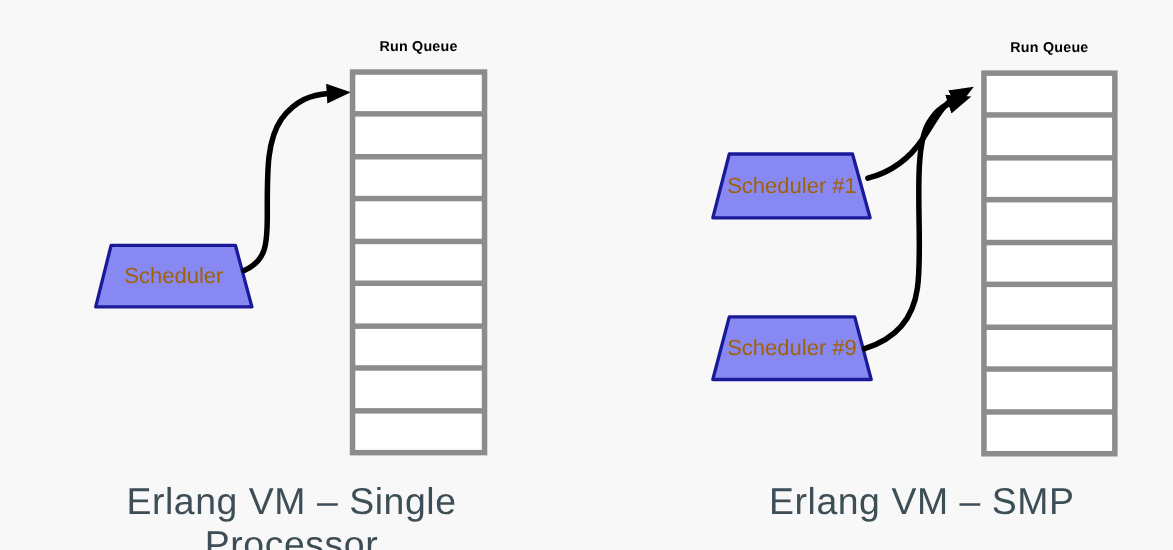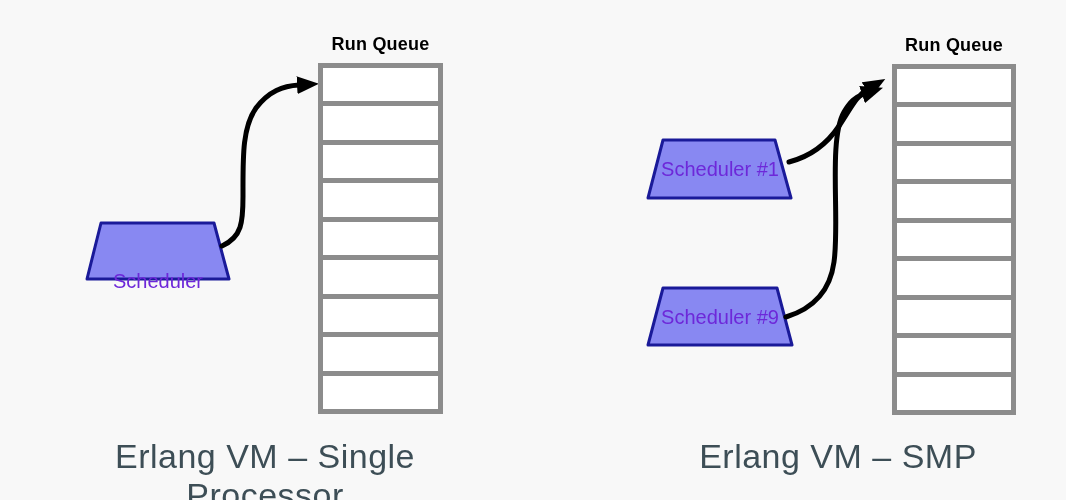--- a/index.html
+++ b/index.html
@@ -11,24 +11,24 @@
   .abs{position:absolute;}
   .svg-layer{position:absolute;left:0;top:0;width:1066px;height:500px;}
   .trap{fill:var(--trapezoid_fill,#8888f2);stroke:var(--trapezoid_border,#1a1a99);stroke-width:3;stroke-linejoin:round;}
   .arrow{fill:none;stroke:var(--arrow,#000);stroke-width:5;stroke-linecap:round;}
   .queue{
     box-sizing:border-box;display:flex;flex-direction:column;gap:5px;padding:5px;
     background:var(--queue_border,#8c8c8c);
   }
   .cell{flex:1;background:var(--cell_fill,#fff);}
   .rq-label{
-    font-size:18px;font-weight:600;color:var(--label,#000);text-align:center;letter-spacing:0.2px;
+    font-size:13px;font-weight:600;color:var(--label,#000);text-align:center;letter-spacing:0.2px;
   }
   .sched-label{
-    color:#6d28d9;font-size:20px;text-align:center;line-height:1;
+    color:#a16207;font-size:20px;text-align:center;line-height:1;
     display:flex;align-items:center;justify-content:center;
   }
   .caption{
     font-size:34px;color:var(--caption,#3d4e56);text-align:center;font-weight:400;letter-spacing:0.5px;
   }
 </style>
 </head>
 <body>
 
 <div class="abs" style="left:0;top:0;width:1066px;height:500px;">
@@ -58,21 +58,21 @@
       <div class="cell"></div>
       <div class="cell"></div>
       <div class="cell"></div>
       <div class="cell"></div>
       <div class="cell"></div>
       <div class="cell"></div>
       <div class="cell"></div>
       <div class="cell"></div>
     </div>
 
-  <div class="abs sched-label" style="left:90px;top:223px;width:136px;height:56px;margin-top:30px;">Scheduler</div>
+  <div class="abs sched-label" style="left:90px;top:223px;width:136px;height:56px;">Scheduler</div>
 
   <div class="abs caption" style="left:35px;top:437px;width:460px;">Erlang VM – Single Processor</div>
 
   <div class="abs rq-label" style="left:892px;top:35px;width:124px;">Run Queue</div>
 
   <div class="abs queue" style="left:892px;top:64px;width:124px;height:351px;">
       <div class="cell"></div>
       <div class="cell"></div>
       <div class="cell"></div>
       <div class="cell"></div>

